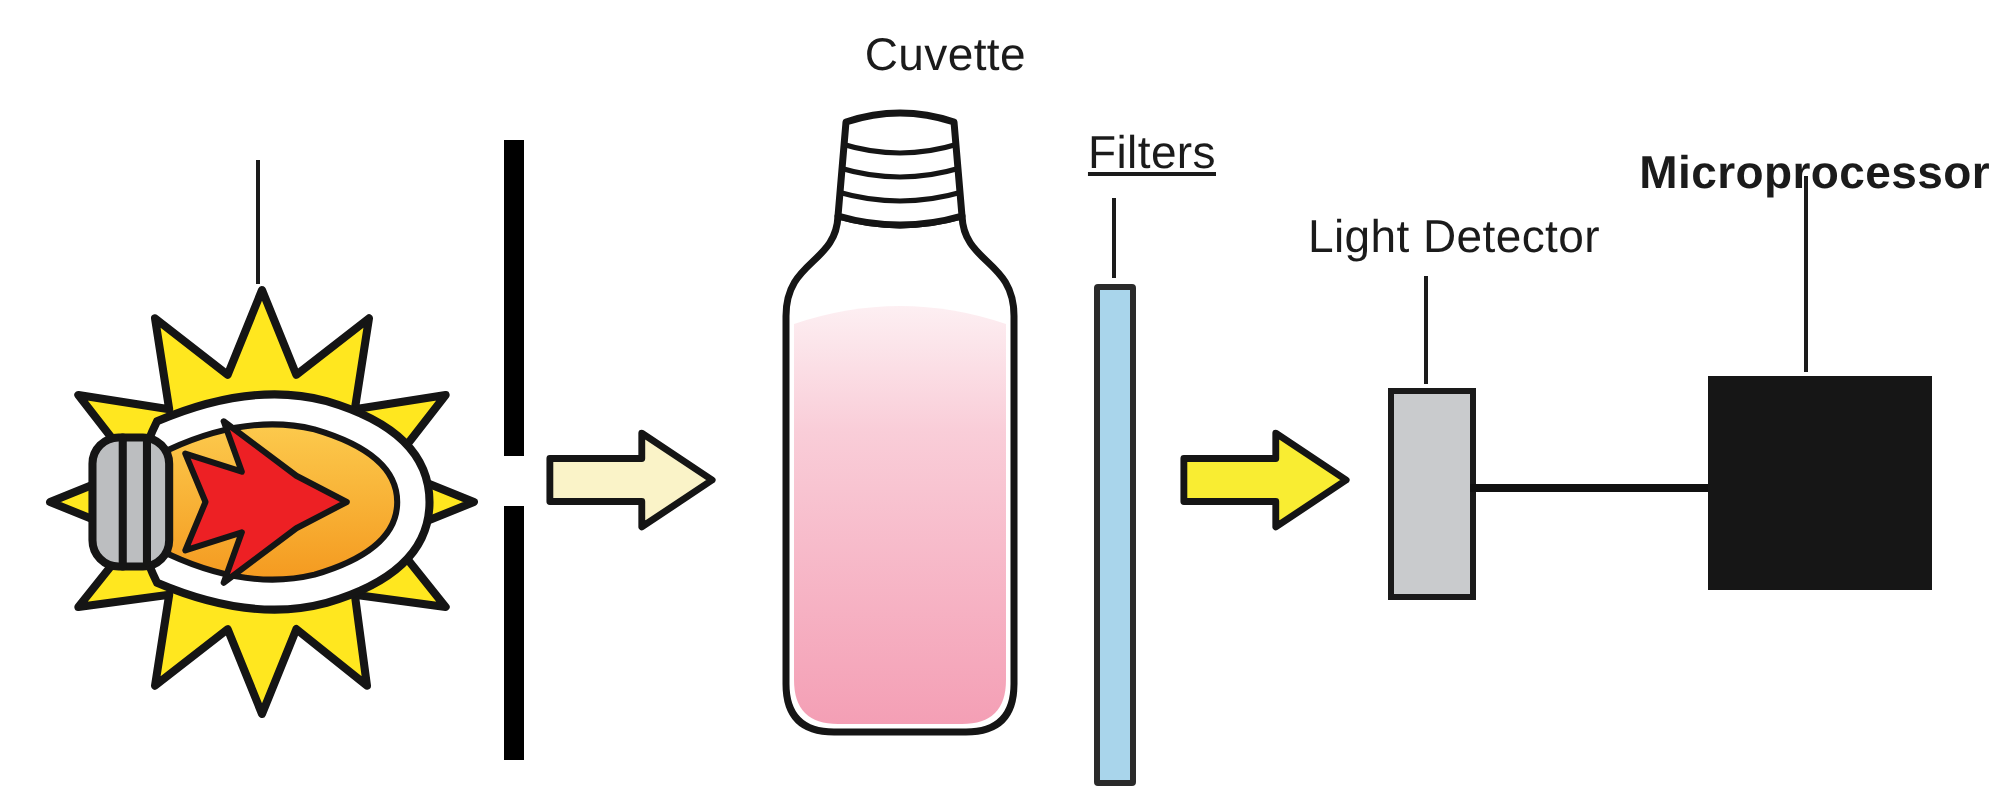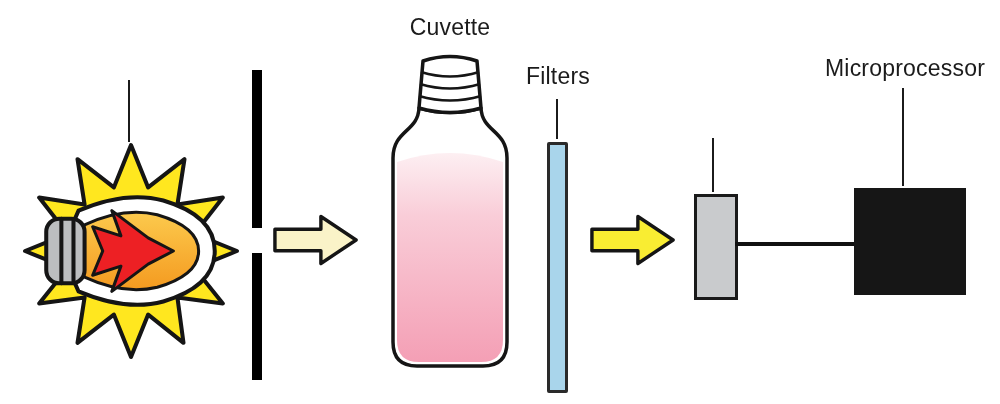--- a/index.html
+++ b/index.html
@@ -2,21 +2,21 @@
 <html style="--starburst: #ffe71f; --bulb-top: #fcca4d; --bulb-bottom: #f49a20; --filament: #ed2024; --bulb-base: #bcbec0; --arrow-pale: #faf3c8; --arrow-bright: #f9ed32; --liquid-top: #fdeff2; --liquid-mid: #f9cdd8; --liquid-bottom: #f49fb5; --filter: #a9d5eb; --detector: #c9cbcd; --microprocessor: #161616; --outline: #151515;"><head>
 <meta charset="utf-8">
 <style>
   html,body{margin:0;padding:0;background:#fff;}
   .stage{
     position:relative;width:1000px;height:404px;background:#fff;overflow:hidden;
     font-family:"Liberation Sans","DejaVu Sans",sans-serif;
   }
   .lbl{
     position:absolute;font-size:23px;font-weight:500;color:#1b1b1b;
-    text-align:center;white-space:nowrap;letter-spacing:.2px;
+    text-align:right;white-space:nowrap;letter-spacing:.2px;
   }
   .leader{position:absolute;width:2px;background:#1b1b1b;}
   .slit{position:absolute;left:252px;width:10px;background:#000;}
   .filter-bar{
     position:absolute;left:547px;top:142px;width:15px;height:245px;
     background:var(--filter);border:3px solid #2a2a2a;border-radius:2px;
   }
   .detector-box{
     position:absolute;left:694px;top:194px;width:38px;height:100px;
     background:var(--detector);border:3px solid #1a1a1a;
@@ -66,30 +66,31 @@
         <stop offset="0.3" style="stop-color:var(--liquid-mid)"></stop>
         <stop offset="1" style="stop-color:var(--liquid-bottom)"></stop>
       </linearGradient>
     </defs>
     <path d="M34,58 C33,82 8,80 8,108 L8,292 Q8,316 32,316 L98,316 Q122,316 122,292 L122,108 C122,80 97,82 96,58 Q65,67 34,58 Z" style="fill:#ffffff;stroke:var(--outline);stroke-width:3.5;stroke-linejoin:round"></path>
     <path d="M12,112 Q65,94 118,112 L118,290 Q118,312 96,312 L34,312 Q12,312 12,290 Z" style="fill:url(#liquidGrad)"></path>
     <path d="M38,11 Q65,2 92,11 L96,58 Q65,67 34,58 Z" style="fill:#ffffff;stroke:var(--outline);stroke-width:3.5;stroke-linejoin:round"></path>
     <path d="M36,22 Q65,31 94,22 M35,34 Q65,43 95,34 M34,46 Q65,55 96,46" style="fill:none;stroke:var(--outline);stroke-width:2.5"></path>
   </svg>
 
-  <div class="lbl" style="left:508px;top:63px;width:100px;">Filters</div>
+  <div class="lbl" style="left:508px;top:63px;width:100px;text-decoration:underline;">Filters</div>
   <div class="leader" style="left:556px;top:99px;height:40px;"></div>
   <div class="filter-bar"></div>
 
   <svg style="left:589px;top:212px;" width="88" height="56" viewBox="0 0 90 56">
     <polygon points="3,17 50,17 50,4 86,28 50,52 50,39 3,39" style="fill:var(--arrow-bright);stroke:var(--outline);stroke-width:3.5;stroke-linejoin:round"></polygon>
   </svg>
 
+  <div class="lbl" style="left:630px;top:105px;width:170px;">Light Detector</div>
   <div class="leader" style="left:712px;top:138px;height:54px;"></div>
   <div class="detector-box"></div>
 
   <div class="wire"></div>
 
-  <div class="lbl" style="left:815px;top:55px;width:180px;">Microprocessor</div>
+  <div class="lbl" style="left:815px;top:73px;width:180px;font-weight:bold;">Microprocessor</div>
   <div class="leader" style="left:902px;top:88px;height:98px;"></div>
   <div class="micro-box"></div>
 
 </div>
 
 </body></html>

